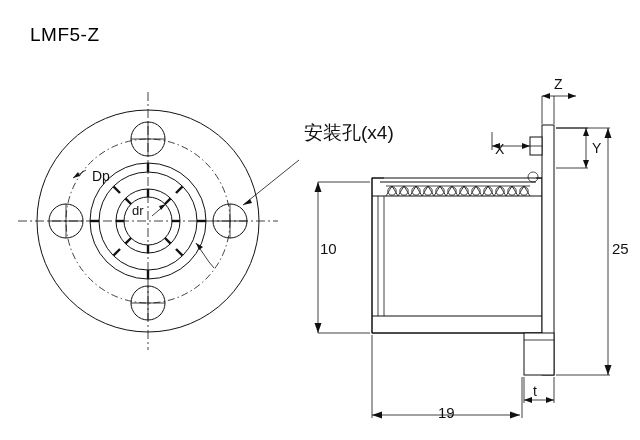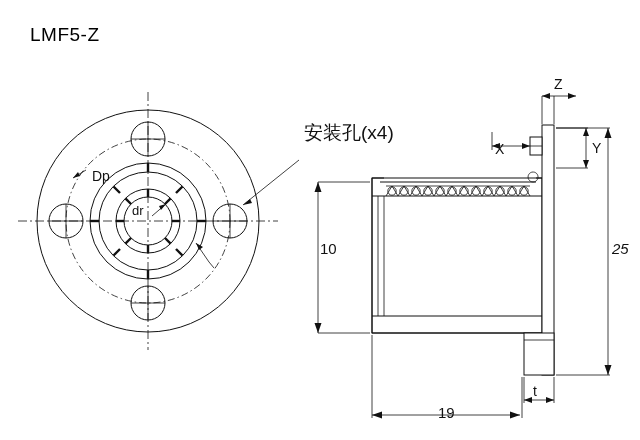--- a/index.html
+++ b/index.html
@@ -222,19 +222,19 @@
   <div class="lbl cn" style="left:304px; top:120px;">安装孔(x4)</div>
 
   <div class="lbl" style="left:554px; top:76px; font-size:14px;">Z</div>
 
   <div class="lbl" style="left:495px; top:141px; font-size:14px;">X</div>
 
   <div class="lbl" style="left:592px; top:140px; font-size:14px;">Y</div>
 
   <div class="lbl" style="left:320px; top:240px; font-size:15px;">10</div>
 
-  <div class="lbl" style="left:612px; top:240px; font-size:15px;font-style:italic;">25</div>
+  <div class="lbl" style="left:612px; top:240px; font-size:15px;">25</div>
 
   <div class="lbl" style="left:438px; top:404px; font-size:15px;">19</div>
 
   <div class="lbl" style="left:533px; top:383px; font-size:14px;">t</div>
 
 </div>
 
 </body></html>

